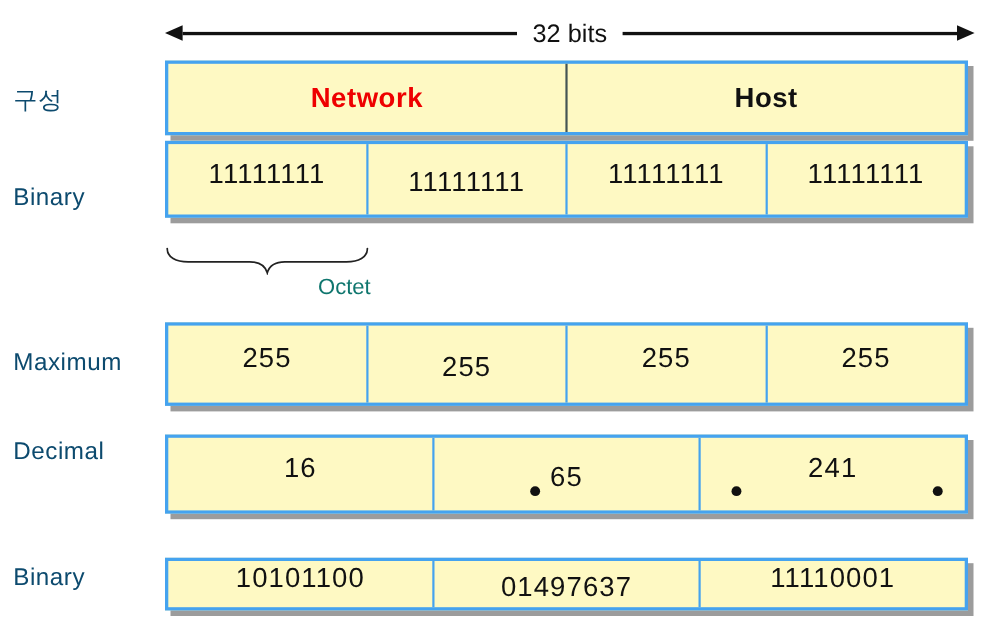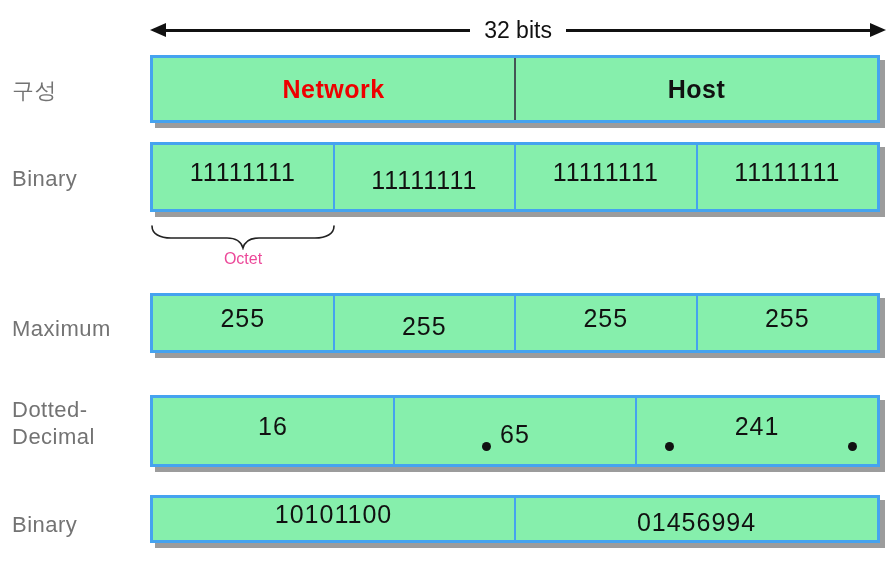--- a/index.html
+++ b/index.html
@@ -14,21 +14,21 @@
     height: 570px;
     background: #ffffff;
     overflow: hidden;
     border-radius: 11px;
   }
 
   
   .row-label {
     position: absolute;
     left: 12px;
-    color: #737373;
+    color: #0c4a6e;
     font-size: 22px;
     letter-spacing: 0.5px;
     white-space: nowrap;
   }
 
   
   .arrow-wrap {
     position: absolute;
     left: 150px;
     top: 17px;
@@ -60,21 +60,21 @@
     color: #111111;
     white-space: nowrap;
   }
 
   
   .cell-row {
     position: absolute;
     left: 150px;
     width: 730px;
     display: flex;
-    background: #86efac;
+    background: #fef9c3;
     border: 3px solid #45a3ef;
     box-shadow: 5px 5px 0 0 #9c9c9c;
     box-sizing: border-box;
   }
   .cell {
     flex: 1 1 0;
     display: flex;
     align-items: center;
     justify-content: center;
     position: relative;
@@ -120,23 +120,23 @@
     left: 149px;
     top: 224px;
     width: 188px;
     height: 26px;
   }
   #octet-label {
     position: absolute;
     left: 149px;
     top: 250px;
     width: 188px;
-    text-align: center;
-    font-size: 16px;
-    color: #ec4899;
+    text-align: right;
+    font-size: 20px;
+    color: #0f766e;
   }
 
   
   #label-dotted { top: 396px; line-height: 27px; }
 </style>
 </head>
 <body>
 
 <div id="canvas">
 
@@ -152,78 +152,80 @@
   <div id="row-composition" class="cell-row" style="top:55px; height:68px;">
     <div class="cell">
       <span class="val">Network</span>
     </div>
     <div class="cell">
       <span class="val">Host</span>
     </div>
   </div>
 
   <div class="row-label" style="top:166px;">Binary</div>
-  <div id="row-binary-top" class="cell-row" style="top:142px; height:70px;">
+  <div id="row-binary-top" class="cell-row" style="top:128px; height:70px;">
     <div class="cell">
       <span class="val">11111111</span>
     </div>
     <div class="cell">
       <span class="val">11111111</span>
     </div>
     <div class="cell">
       <span class="val">11111111</span>
     </div>
     <div class="cell">
       <span class="val">11111111</span>
     </div>
   </div>
 
   <svg id="octet-brace" viewBox="0 0 188 26">
     <path d="M 3 2 C 3 10, 11 14, 22 14 L 78 14 C 87 14, 92 17, 94 24 C 96 17, 101 14, 110 14 L 166 14 C 177 14, 185 10, 185 2" fill="none" stroke="#222222" stroke-width="1.6" stroke-linecap="round"></path>
   </svg>
   <div id="octet-label">Octet</div>
 
   <div class="row-label" style="top:316px;text-align:right;">Maximum</div>
-  <div id="row-maximum" class="cell-row" style="top:293px; height:60px;">
+  <div id="row-maximum" class="cell-row" style="top:293px; height:76px;">
     <div class="cell">
       <span class="val">255</span>
     </div>
     <div class="cell">
       <span class="val">255</span>
     </div>
     <div class="cell">
       <span class="val">255</span>
     </div>
     <div class="cell">
       <span class="val">255</span>
     </div>
   </div>
 
   <div id="label-dotted" class="row-label">
-    <div>Dotted-</div>
     <div>Decimal</div>
   </div>
   <div id="row-dotted" class="cell-row" style="top:395px; height:72px;">
     <div class="cell">
       <span class="val">16</span>
     </div>
     <div class="cell">
       <span class="val">65</span>
     </div>
     <div class="cell">
       <span class="val">241</span>
     </div>
     <span id="dot-1" class="sep-dot"></span>
     <span id="dot-2" class="sep-dot"></span>
     <span id="dot-3" class="sep-dot"></span>
   </div>
 
   <div class="row-label" style="top:512px;">Binary</div>
-  <div id="row-binary-bottom" class="cell-row" style="top:495px; height:48px;">
+  <div id="row-binary-bottom" class="cell-row" style="top:507px; height:48px;">
     <div class="cell">
       <span class="val">10101100</span>
     </div>
     <div class="cell">
-      <span class="val">01456994</span>
+      <span class="val">01497637</span>
+    </div>
+    <div class="cell">
+      <span class="val">11110001</span>
     </div>
   </div>
 
 </div>
 
 </body></html>

